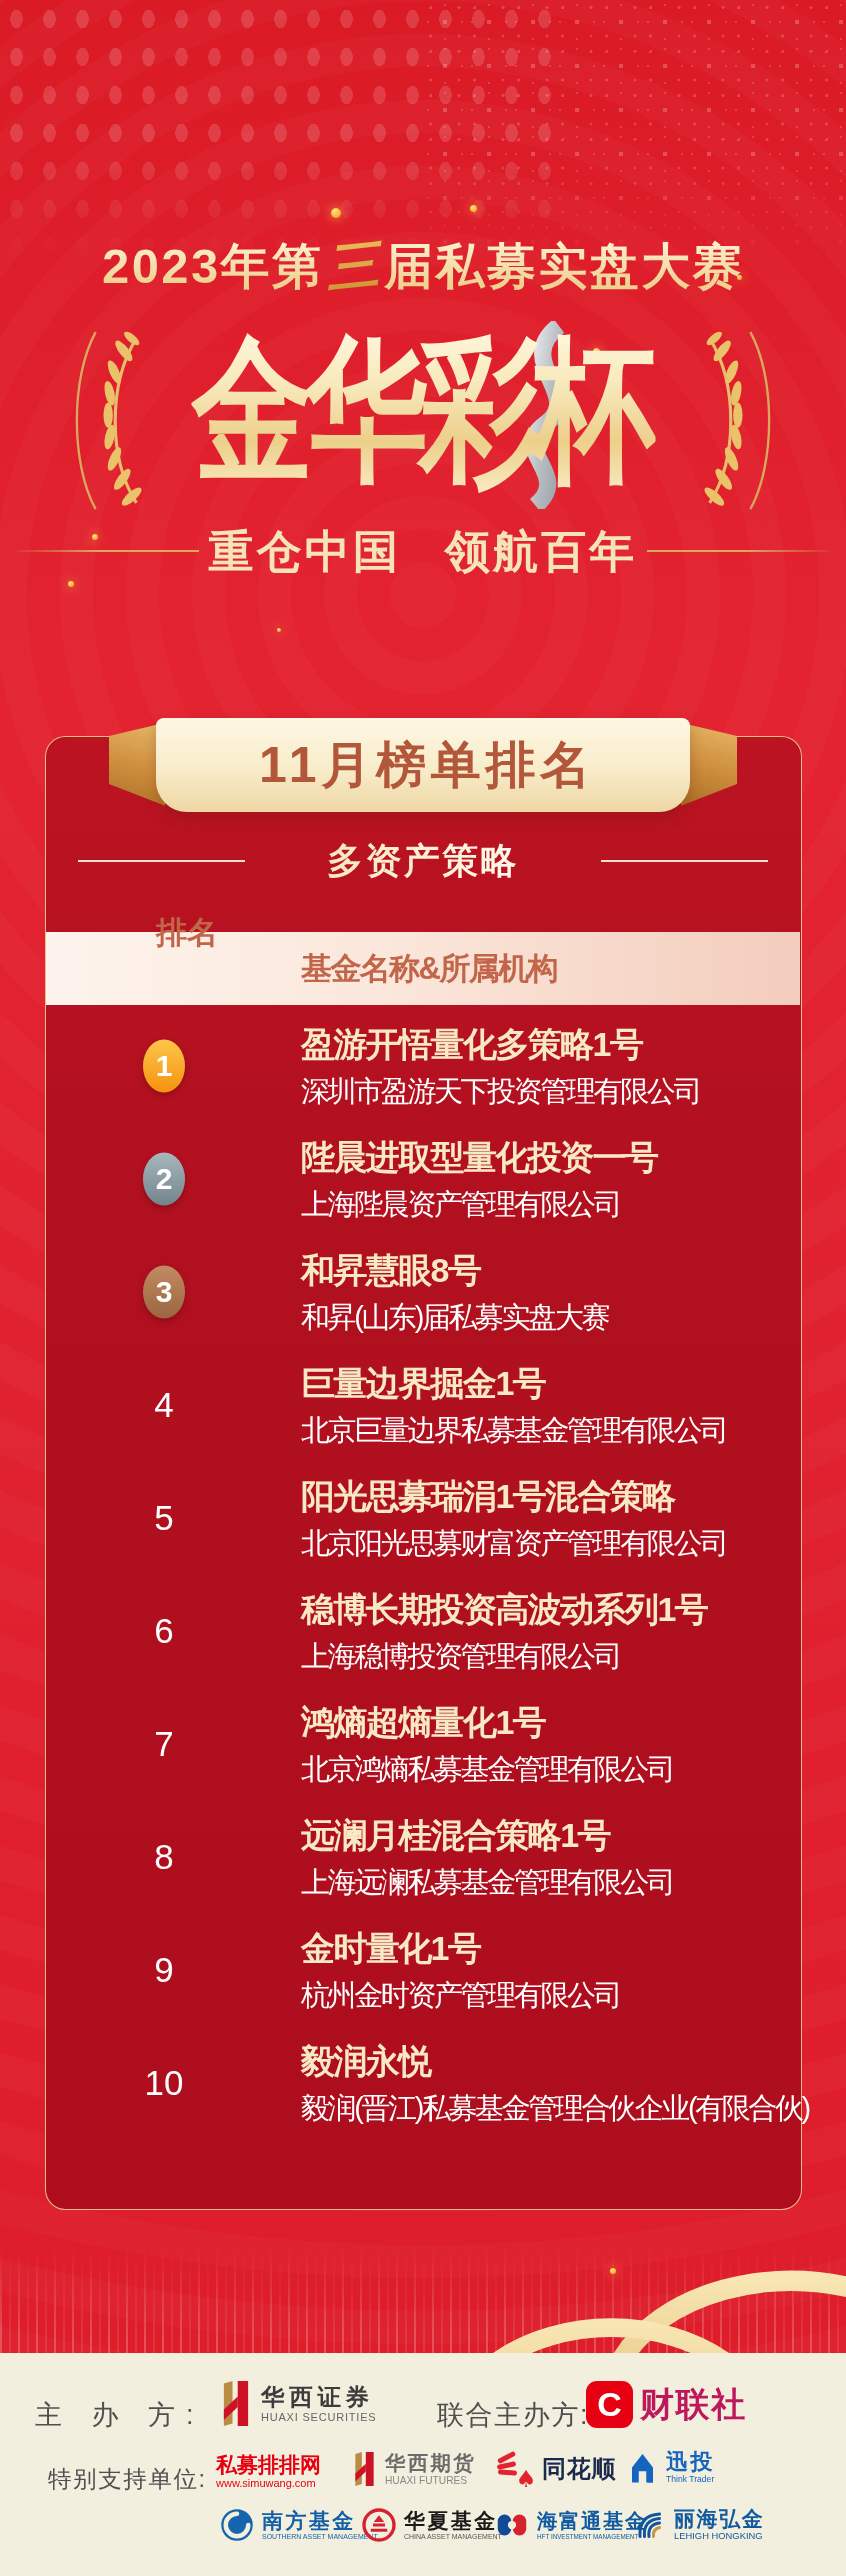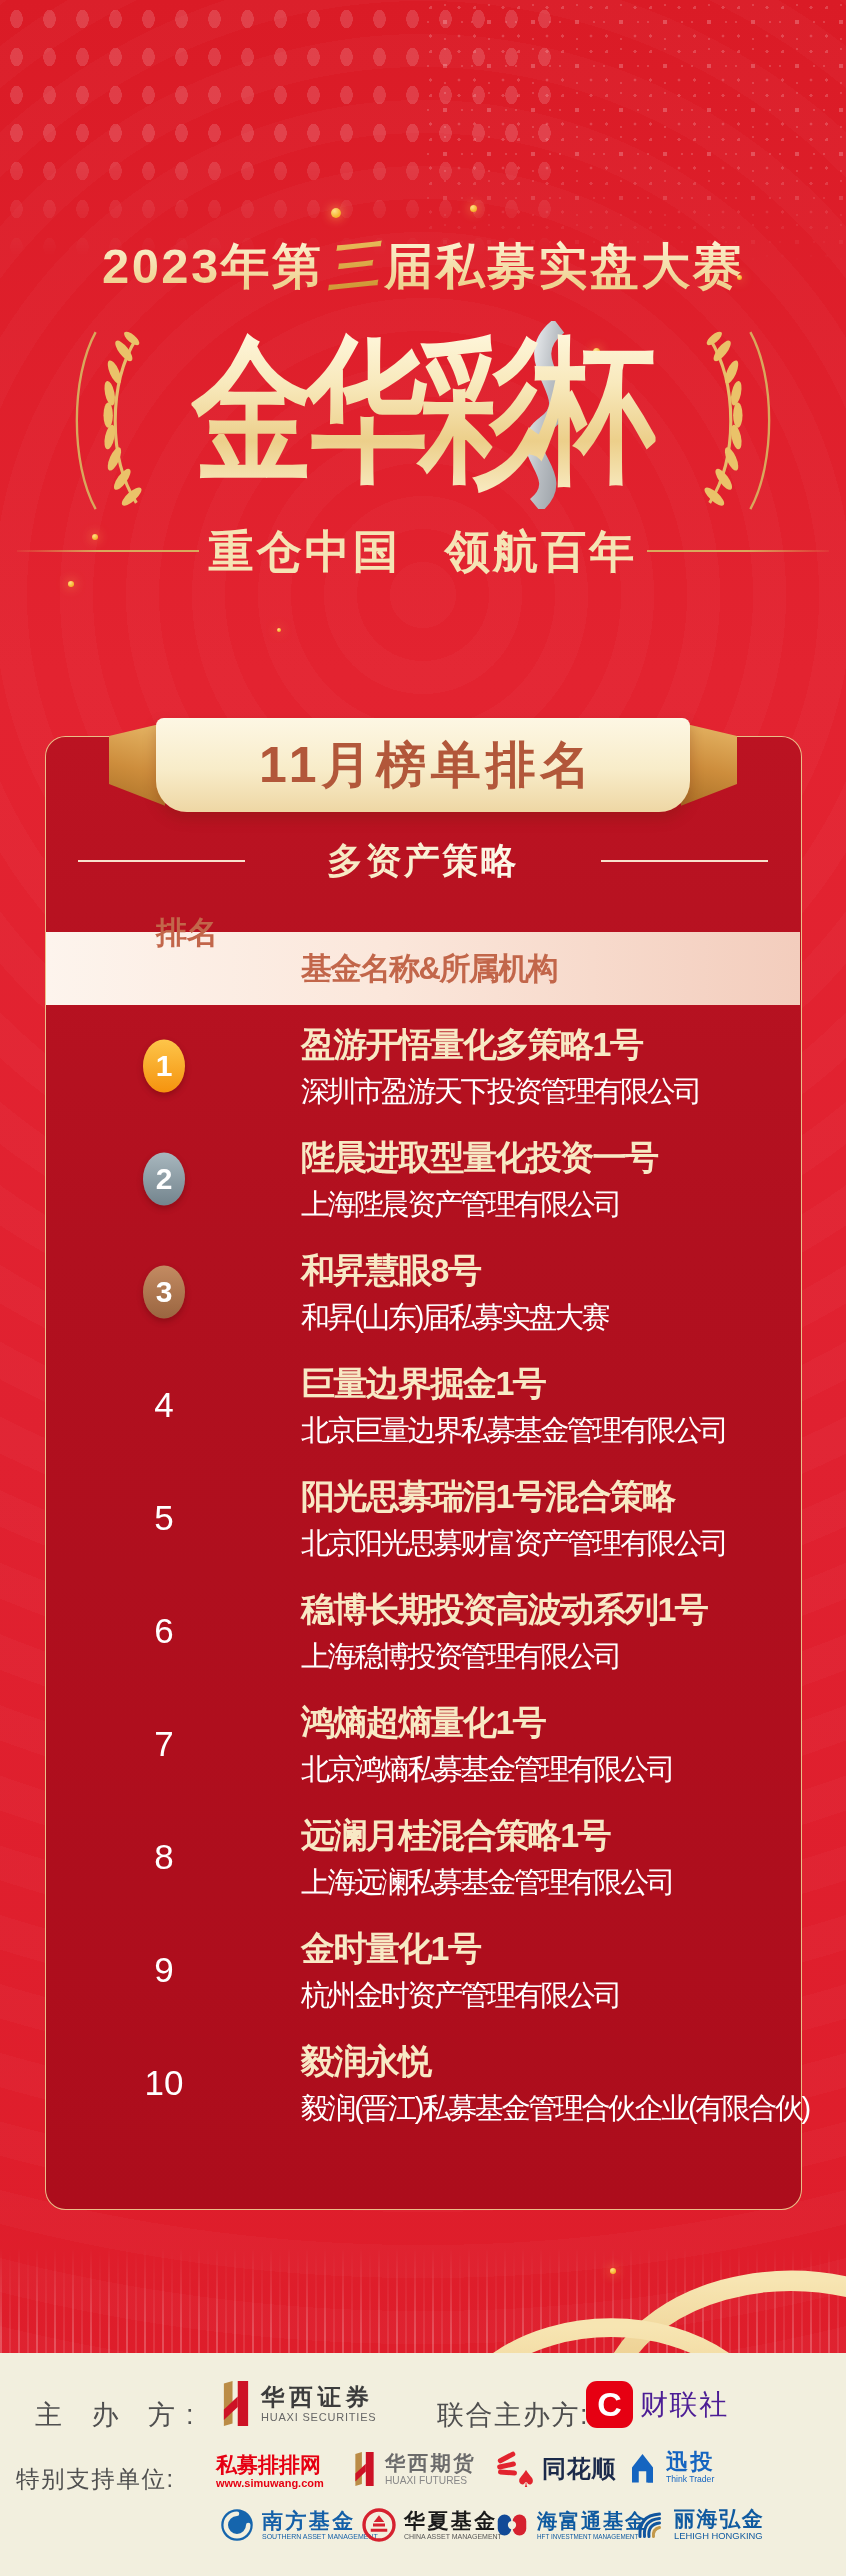--- a/index.html
+++ b/index.html
@@ -98,30 +98,30 @@
   .streaks{position:absolute;left:0;top:2247px;width:846px;height:106px;z-index:1;
     background:repeating-linear-gradient(90deg, rgba(255,255,255,0.22) 0 2.4px, rgba(255,255,255,0) 2.4px 8.6px, rgba(255,255,255,0.10) 8.6px 11px, rgba(255,255,255,0) 11px 18px);
     -webkit-mask-image:linear-gradient(180deg,transparent 0%,#000 85%);
     mask-image:linear-gradient(180deg,transparent 0%,#000 85%);}
   .rings{position:absolute;right:-39px;top:2214px;width:407px;height:139px;z-index:1;overflow:hidden;}
   
   .footer{position:absolute;left:0;top:2353px;width:846px;height:223px;background:#f2efde;z-index:6;}
   .footer .lbl{position:absolute;font-weight:500;color:#4f4f4f;}
   .org-label{left:35px;top:44px;font-size:27px;letter-spacing:11px;}
   .co-label{left:437px;top:44px;font-size:27px;letter-spacing:1.6px;}
-  .support-label{left:16px;top:110px;font-size:23.5px;letter-spacing:1.6px;}
+  .support-label{left:48px;top:110px;font-size:23.5px;letter-spacing:1.6px;}
   .logo{position:absolute;display:flex;align-items:center;gap:7px;}
   .logo .stack{display:flex;flex-direction:column;line-height:1.12;}
   .cls-icon{width:47px;height:47px;border-radius:11px;background:#e60012;color:#fff;
     display:flex;align-items:center;justify-content:center;font-size:34px;font-weight:900;}
   .ths-icon{position:relative;width:38px;height:38px;}
   .ths-icon .bar{position:absolute;width:19px;height:4.7px;border-radius:2.4px;background:#e2242e;}
   .ths-icon .spade{position:absolute;right:-1.6px;bottom:-4.7px;font-size:23.5px;color:#e2242e;
     font-family:"DejaVu Sans",sans-serif;}
-  .t-cn-lg{font-size:28px;font-weight:400;color:#4c1d95;letter-spacing:1.6px;}
+  .t-cn-lg{font-size:34px;font-weight:700;color:#be185d;letter-spacing:1.6px;}
   .t-cn{font-weight:700;white-space:nowrap;}
   .t-sub{white-space:nowrap;}
 </style>
 </head>
 <body>
 
 <div class="poster">
 
   <div class="pat-dots"></div>
   <div class="pat-sparkle"></div>
@@ -312,21 +312,21 @@
     <div class="logo" style="left:586px;top:28px;">
       <div class="cls-icon">C</div>
       <span class="t-cn-lg">财联社</span>
     </div>
 
     <span class="lbl support-label">特别支持单位:</span>
 
     <div class="logo" style="left:216px;top:100px;">
       <div class="stack">
         <span class="t-cn" style="font-size:21px;color:#e60012;">私募排排网</span>
-        <span class="t-sub" style="font-size:11px;font-weight:700;color:#e60012;">www.simuwang.com</span>
+        <span class="t-sub" style="font-size:11px;font-weight:400;color:#e60012;">www.simuwang.com</span>
       </div>
     </div>
     <div class="logo" style="left:351px;top:99px;">
       <svg width="27" height="34" viewBox="0 0 40 52">
         <polygon points="6,3 16,0 16,49 6,52" fill="#bb8c46"></polygon>
         <polygon points="22,0 34,0 34,52 22,52" fill="#cd1226"></polygon>
         <polygon points="6,33 22,18 22,30 6,45" fill="#cd1226"></polygon>
       </svg>
       <div class="stack">
         <span class="t-cn" style="font-size:20.4px;color:#6b6b6b;letter-spacing:2.4px;">华西期货</span>

